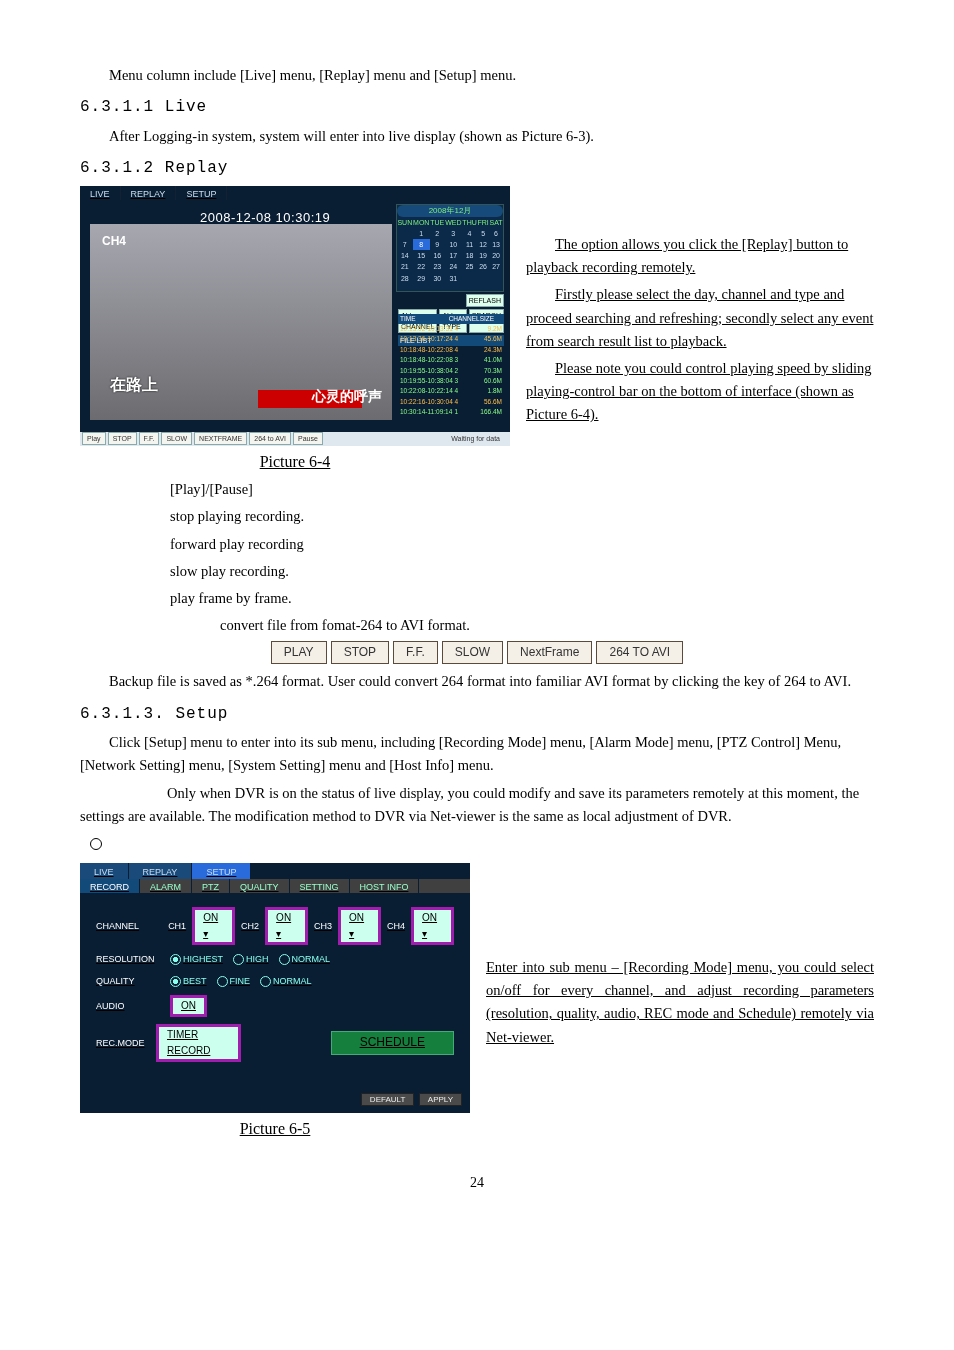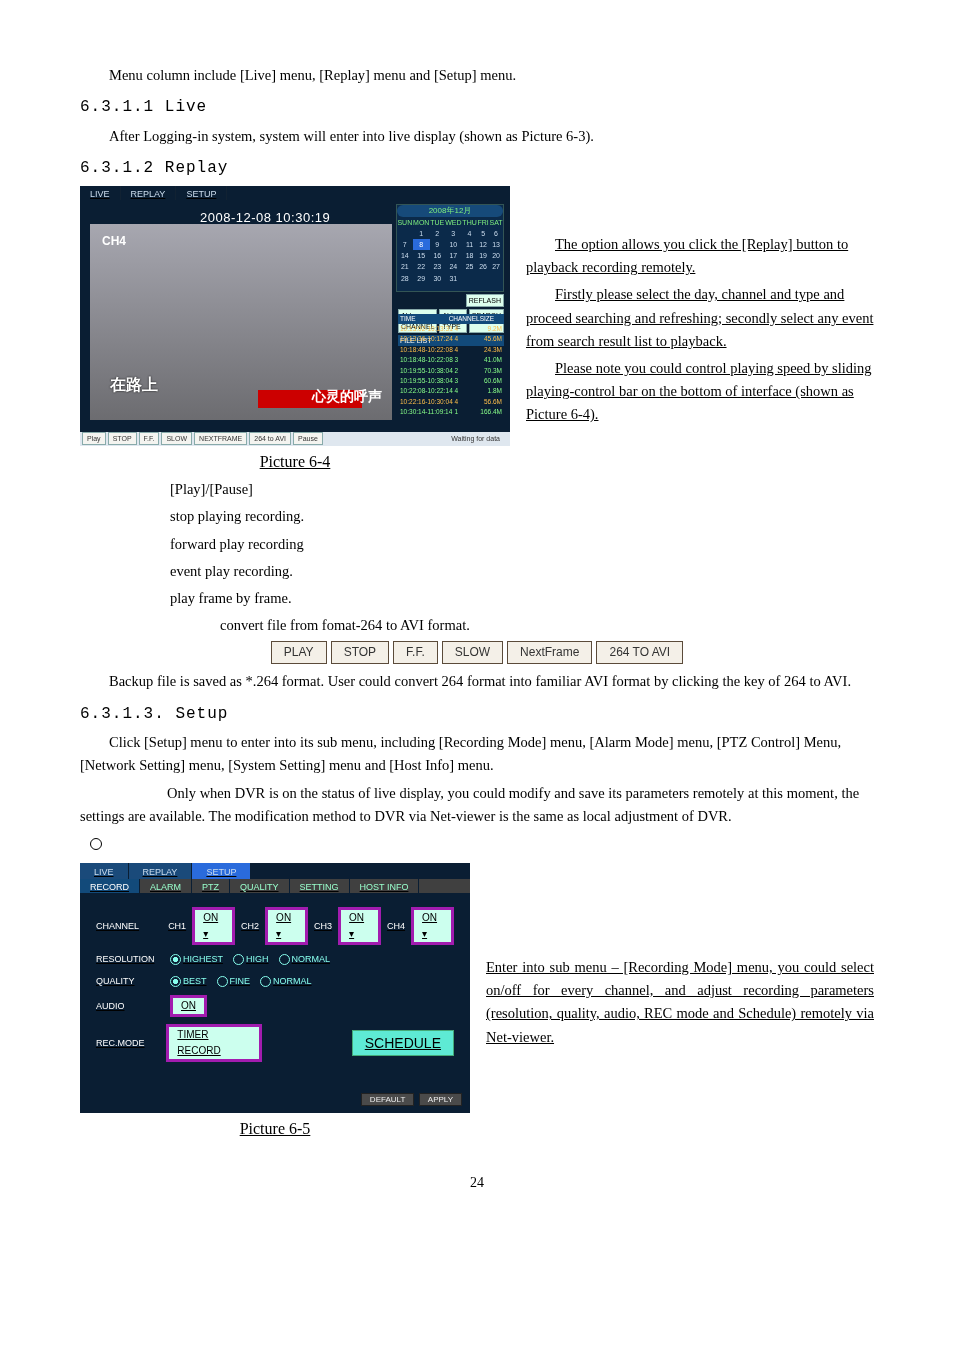--- a/index.html
+++ b/index.html
@@ -59,21 +59,21 @@
   .shot2 .tabsB span.act{background:#124a7a;color:#fff;}
   .shot2 .form{padding:14px 16px;font-size:9px;}
   .shot2 .frow{display:flex;align-items:center;margin-bottom:7px;}
   .shot2 .flab{width:74px;color:#fff;}
   .shot2 .chgrp{display:flex;gap:6px;align-items:center;}
   .shot2 .ch{color:#fff;}
   .shot2 .dd{background:#cfe;color:#000;border:3px solid #a21caf;padding:0 8px;font-size:10px;}
   .shot2 .radio{width:9px;height:9px;border-radius:50%;border:1px solid #8fe;display:inline-block;margin-right:2px;vertical-align:middle;}
   .shot2 .radio.on{background:radial-gradient(#8fe 40%,transparent 45%);}
   .shot2 .rl{color:#8fe;margin-right:10px;white-space:nowrap;}
-  .shot2 .sched{background:#5eead4;color:#000;border:1px solid #4a7;padding:1px 12px;font-size:14px;margin-left:90px;}
+  .shot2 .sched{background:#15803d;color:#000;border:1px solid #4a7;padding:1px 28px;font-size:12px;margin-left:90px;}
   .shot2 .foot{position:absolute;right:8px;bottom:6px;}
   .shot2 .foot span{background:#4a4a4a;color:#eee;border:1px solid #222;padding:1px 8px;font-size:8px;margin-left:2px;}
 </style>
 </head>
 <body>
 
 <div class="page">
 
   <div class="para">Menu column include [Live] menu, [Replay] menu and [Setup] menu.</div>
 
@@ -252,21 +252,21 @@
       <div class="para">The option allows you click the [Replay] button to playback recording remotely.</div>
       <div class="para">Firstly please select the day, channel and type and proceed searching and refreshing; secondly select any event from search result list to playback.</div>
       <div class="para">Please note you could control playing speed by sliding playing-control bar on the bottom of interface (shown as Picture 6-4).</div>
     </div>
   </div>
 
   <div class="indent-block">
     <div class="para-noindent">[Play]/[Pause]</div>
     <div class="para-noindent">stop playing recording.</div>
     <div class="para-noindent">forward play recording</div>
-    <div class="para-noindent">event play recording.</div>
+    <div class="para-noindent">slow play recording.</div>
     <div class="para-noindent">play frame by frame.</div>
   </div>
   <div class="deeper para-noindent">convert file from fomat-264 to AVI format.</div>
 
   <div class="btn-row">
     <span class="btn">PLAY</span>
     <span class="btn">STOP</span>
     <span class="btn">F.F.</span>
     <span class="btn">SLOW</span>
     <span class="btn">NextFrame</span>

